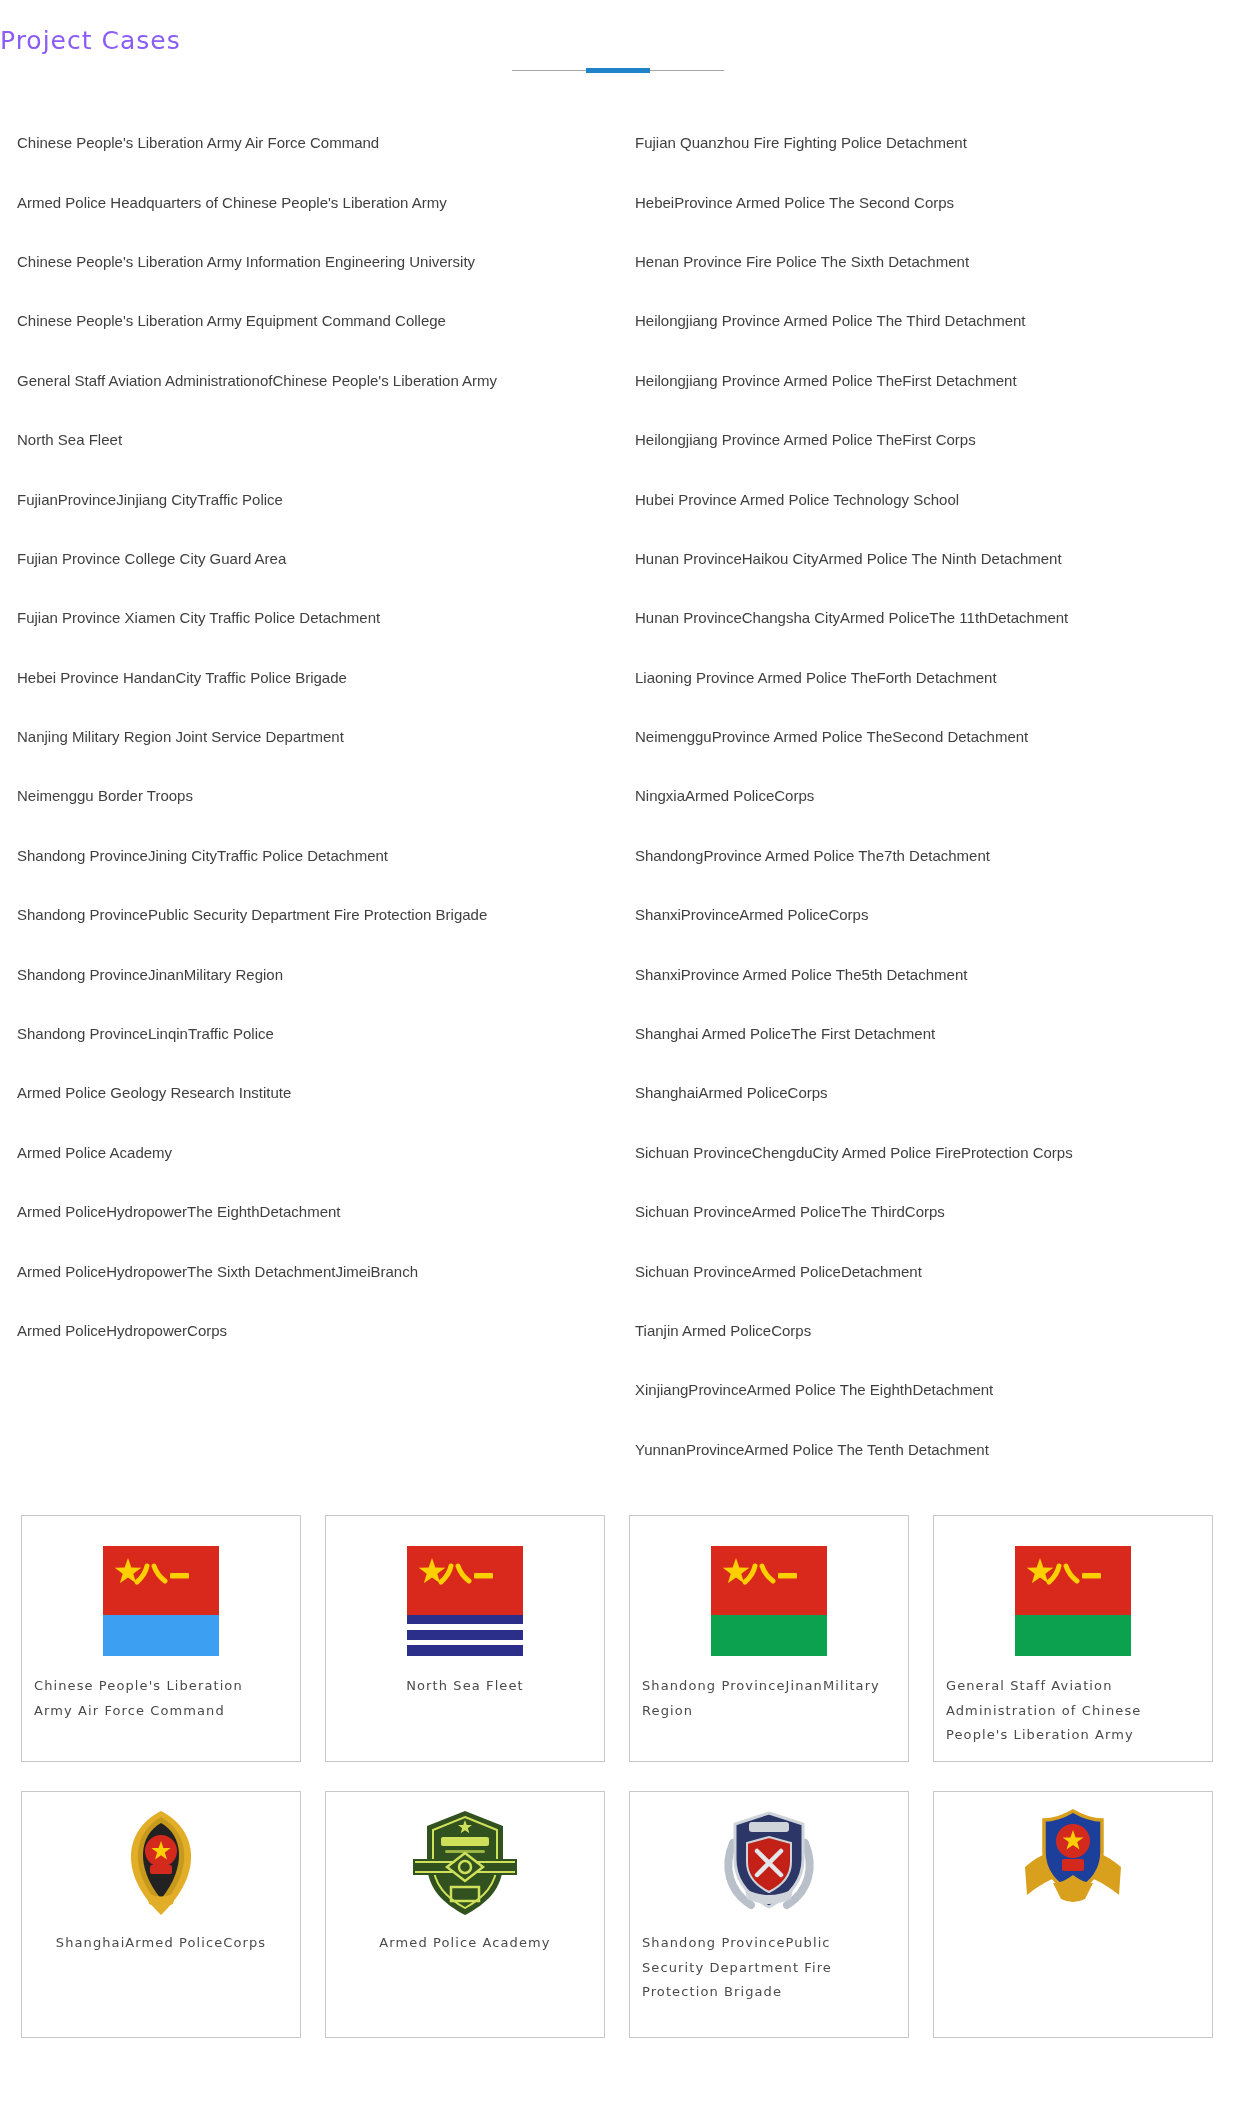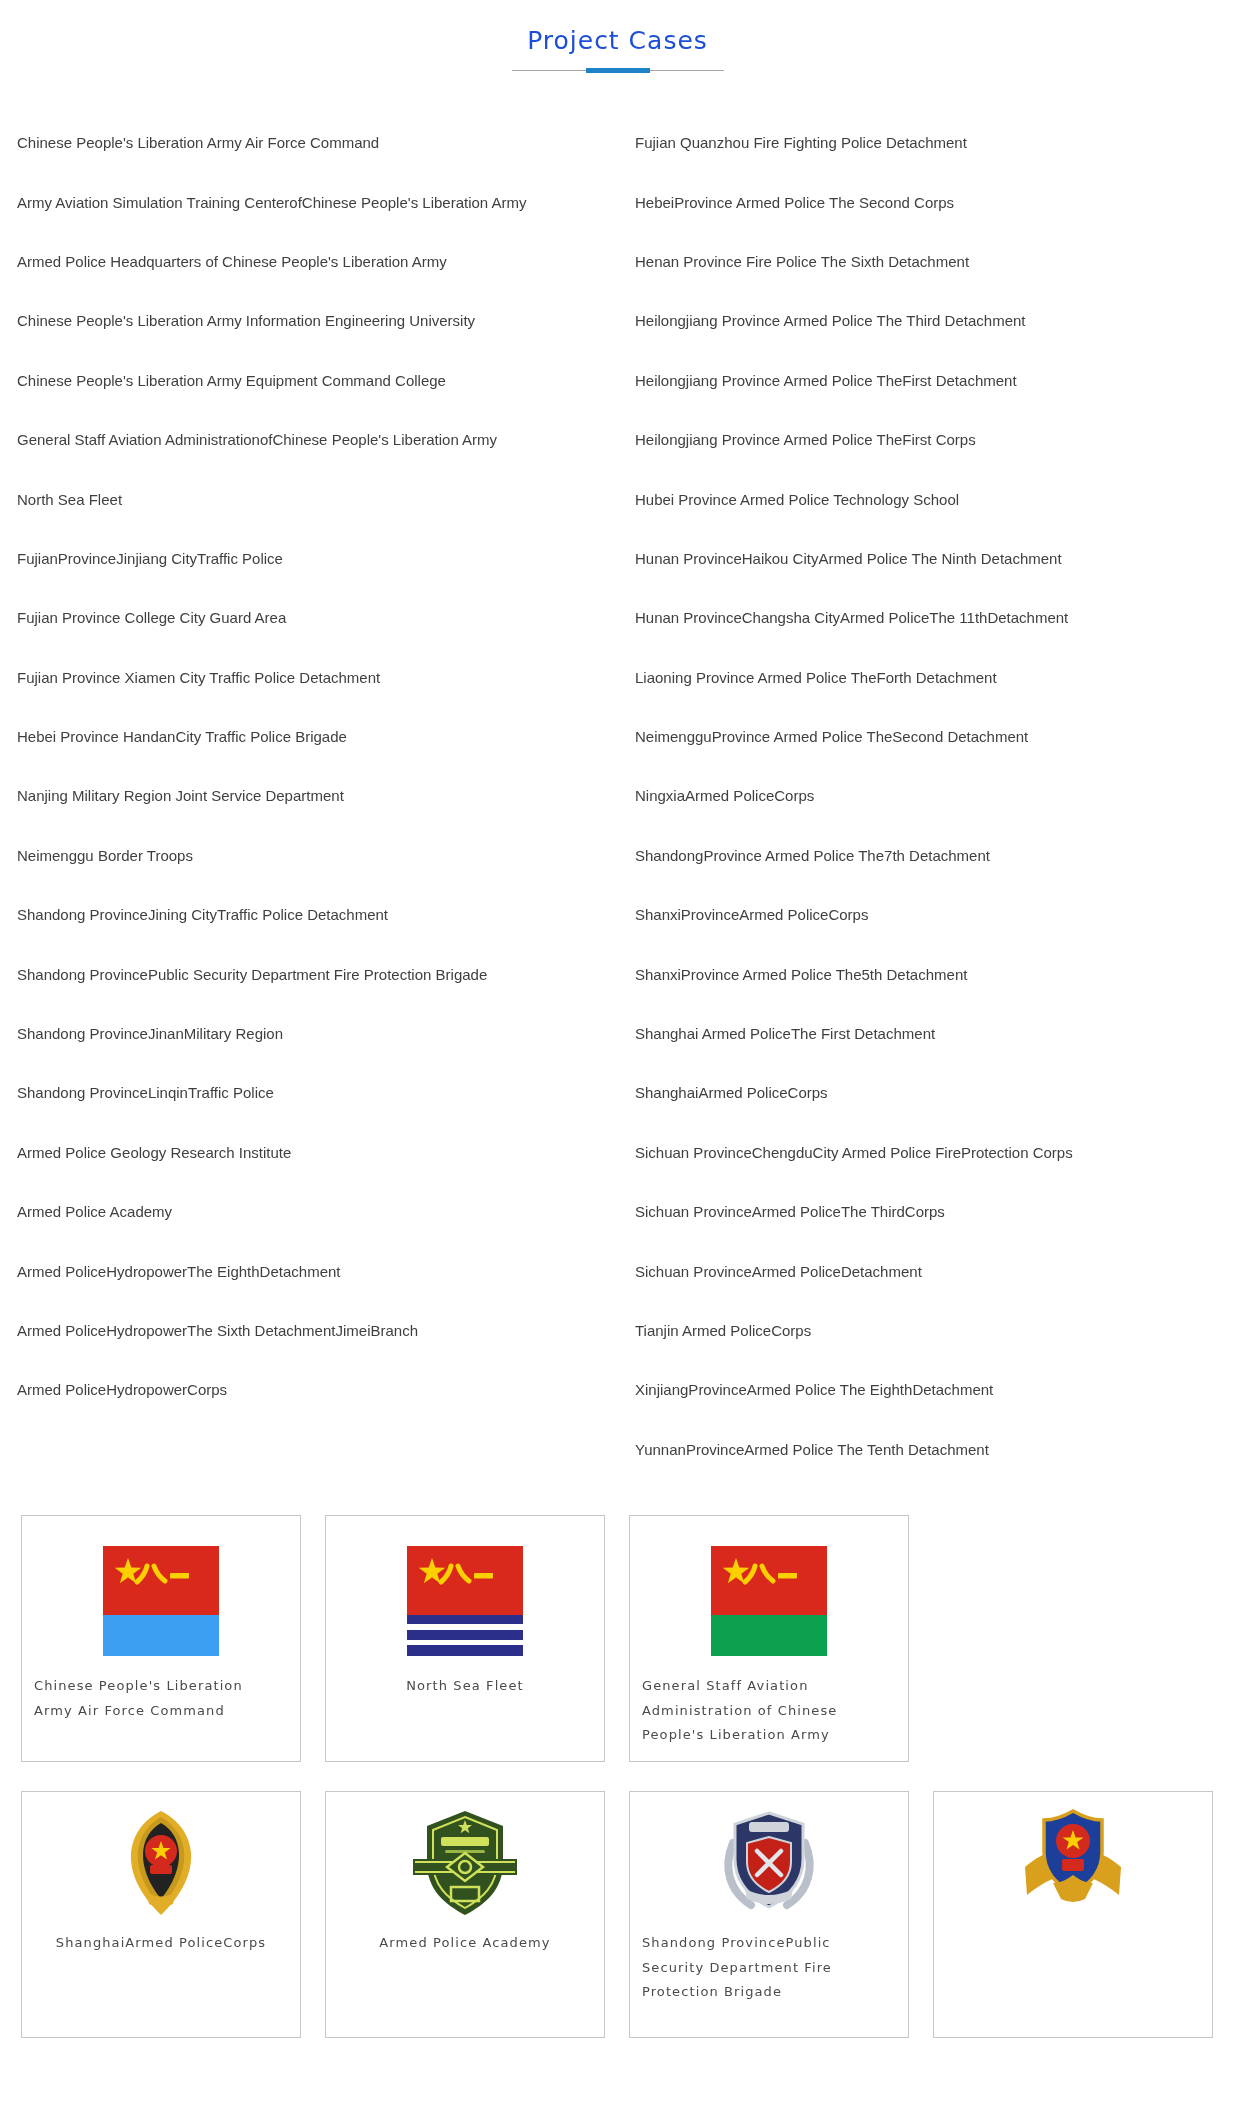--- a/index.html
+++ b/index.html
@@ -1,19 +1,19 @@
 <!DOCTYPE html>
 <html><head>
 <meta charset="utf-8">
 <style>
   html,body{margin:0;padding:0;background:#fff;}
   body{width:1235px;height:2128px;font-family:"Liberation Sans","DejaVu Sans",sans-serif;color:#3f3f3f;overflow:hidden;}
   
   header{padding-top:26px;}
-  h1.page-title{margin:0;font-weight:400;font-size:25px;color:#1d4ed8;text-align:center;letter-spacing:1px;font-family:"DejaVu Sans","Liberation Sans",sans-serif;}
+  h1.page-title{margin:0;font-weight:400;font-size:25px;color:#8b5cf6;letter-spacing:1px;font-family:"DejaVu Sans","Liberation Sans",sans-serif;}
   .underline{position:relative;width:212px;height:5px;margin:13px auto 0;}
   .underline .line{position:absolute;top:2px;left:0;right:0;height:1px;background:#a6a6a6;}
   .underline .accent{position:absolute;top:0;left:50%;transform:translateX(-50%);width:64px;height:5px;background:#1e82c8;}
   
   .lists{display:flex;margin-top:40px;}
   .col{list-style:none;margin:0;padding:0;width:600px;}
   .col.left{margin-left:17px;}
   .col.right{margin-left:18px;text-align:center;}
   .case-item{height:59.4px;display:flex;align-items:center;font-size:15px;color:#3f3f3f;white-space:nowrap;}
   
@@ -35,21 +35,20 @@
   <h1 class="page-title">Project Cases</h1>
   <div class="underline">
     <span class="line"></span>
     <span class="accent" style="background: rgb(30, 130, 200);"></span>
   </div>
 </header>
 
 <section class="lists">
   <ul class="col left" id="col-left">
       <li class="case-item">Chinese People's Liberation Army Air Force Command</li>
-      <li class="case-item">Army Aviation Simulation Training CenterofChinese People's Liberation Army</li>
       <li class="case-item">Armed Police Headquarters of Chinese People's Liberation Army</li>
       <li class="case-item">Chinese People's Liberation Army Information Engineering University</li>
       <li class="case-item">Chinese People's Liberation Army Equipment Command College</li>
       <li class="case-item">General Staff Aviation AdministrationofChinese People's Liberation Army</li>
       <li class="case-item">North Sea Fleet</li>
       <li class="case-item">FujianProvinceJinjiang CityTraffic Police</li>
       <li class="case-item">Fujian Province College City Guard Area</li>
       <li class="case-item">Fujian Province Xiamen City Traffic Police Detachment</li>
       <li class="case-item">Hebei Province HandanCity Traffic Police Brigade</li>
       <li class="case-item">Nanjing Military Region Joint Service Department</li>
@@ -127,20 +126,34 @@
     <div class="art">
         <svg width="116" height="110" viewBox="0 0 116 110" xmlns="http://www.w3.org/2000/svg">
           <rect x="0" y="0" width="116" height="69" fill="#d9291c"></rect>
           <rect y="69" width="116" height="41" fill="#0ca14e"></rect>
           <polygon points="25,12 28.3,21.5 38.3,21.7 30.3,27.7 33.2,37.3 25,31.6 16.8,37.3 19.7,27.7 11.7,21.7 21.7,21.5" fill="#fcd000"></polygon>
           <path d="M44 20 Q42 29 34 36" stroke="#fcd000" stroke-width="5" fill="none" stroke-linecap="round"></path>
           <path d="M51 20 Q54 29 62 35" stroke="#fcd000" stroke-width="5" fill="none" stroke-linecap="round"></path>
           <rect x="67" y="27" width="19" height="5.5" rx="1" fill="#fcd000"></rect>
         </svg>
       </div>
+    <div class="caption">Shandong ProvinceJinanMilitary
+Region</div>
+  </div>
+    <div class="card">
+    <div class="art">
+        <svg width="116" height="110" viewBox="0 0 116 110" xmlns="http://www.w3.org/2000/svg">
+          <rect x="0" y="0" width="116" height="69" fill="#d9291c"></rect>
+          <rect y="69" width="116" height="41" fill="#0ca14e"></rect>
+          <polygon points="25,12 28.3,21.5 38.3,21.7 30.3,27.7 33.2,37.3 25,31.6 16.8,37.3 19.7,27.7 11.7,21.7 21.7,21.5" fill="#fcd000"></polygon>
+          <path d="M44 20 Q42 29 34 36" stroke="#fcd000" stroke-width="5" fill="none" stroke-linecap="round"></path>
+          <path d="M51 20 Q54 29 62 35" stroke="#fcd000" stroke-width="5" fill="none" stroke-linecap="round"></path>
+          <rect x="67" y="27" width="19" height="5.5" rx="1" fill="#fcd000"></rect>
+        </svg>
+      </div>
     <div class="caption">General Staff Aviation
 Administration of Chinese
 People's Liberation Army</div>
   </div>
   </section>
 <section class="cards-row row2" id="cards-row2">
     <div class="card">
     <div class="art">
         <svg width="116" height="112" viewBox="0 0 116 112" xmlns="http://www.w3.org/2000/svg">
           <path d="M58 4 C22 22 14 66 58 108 C102 66 94 22 58 4 Z" fill="#e2ae27"></path>

